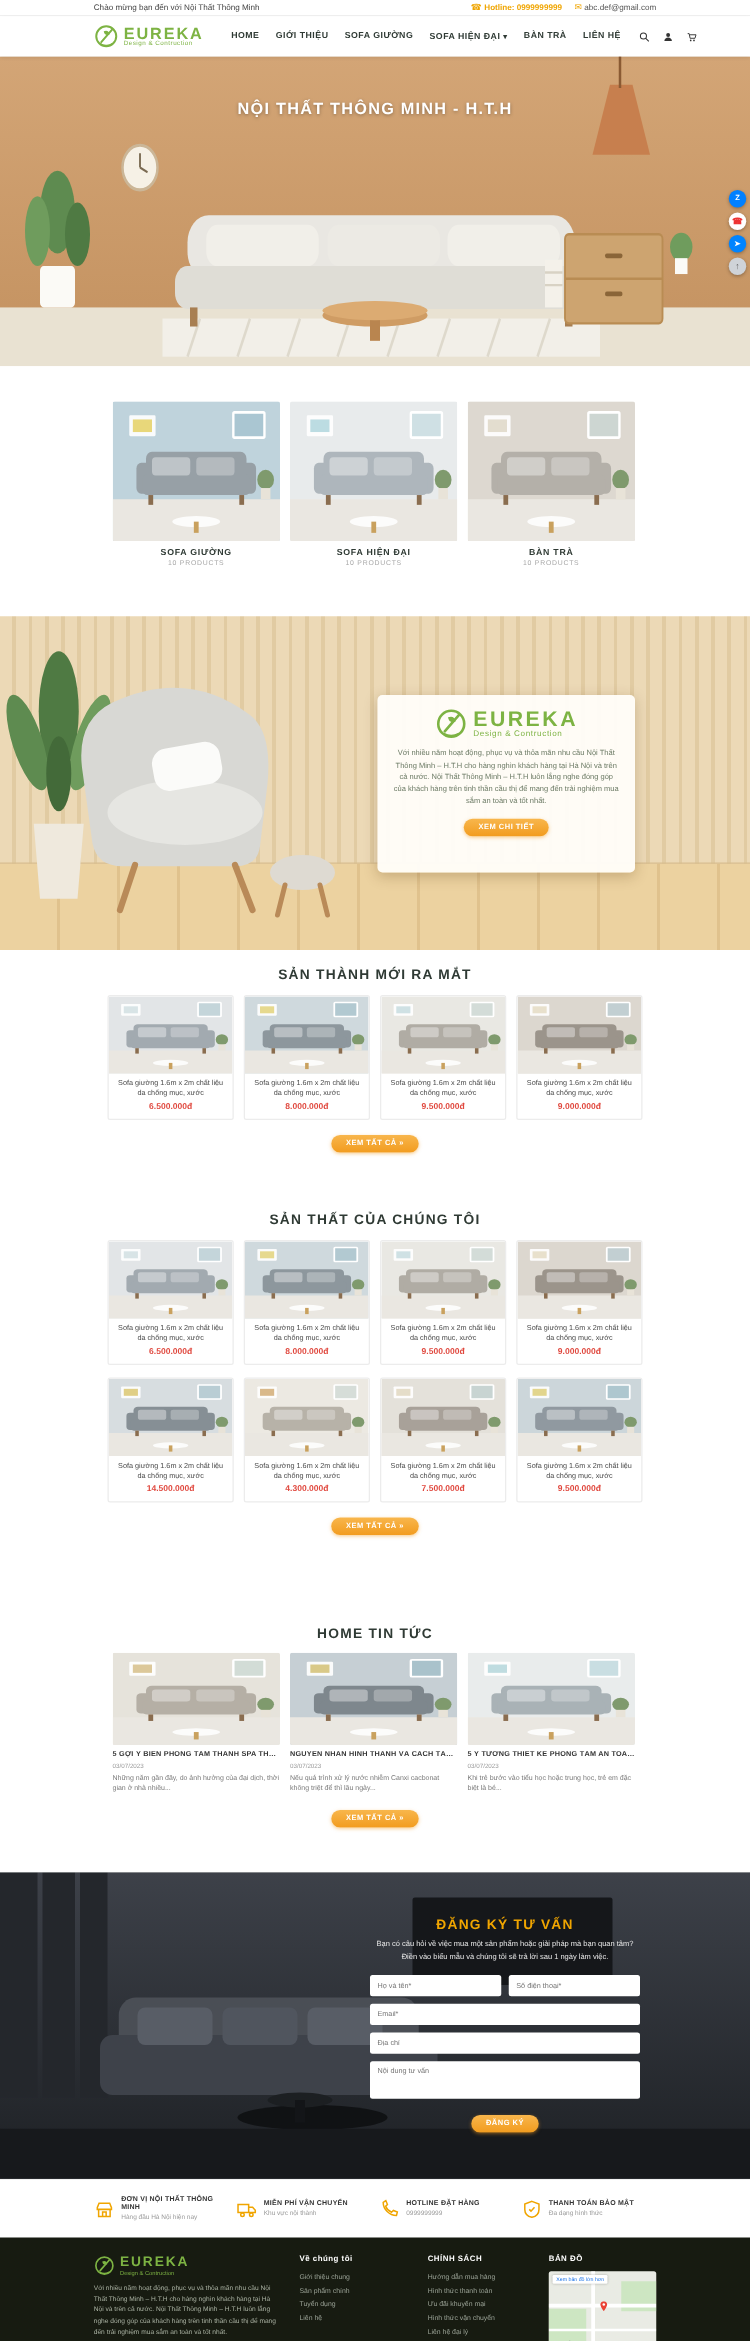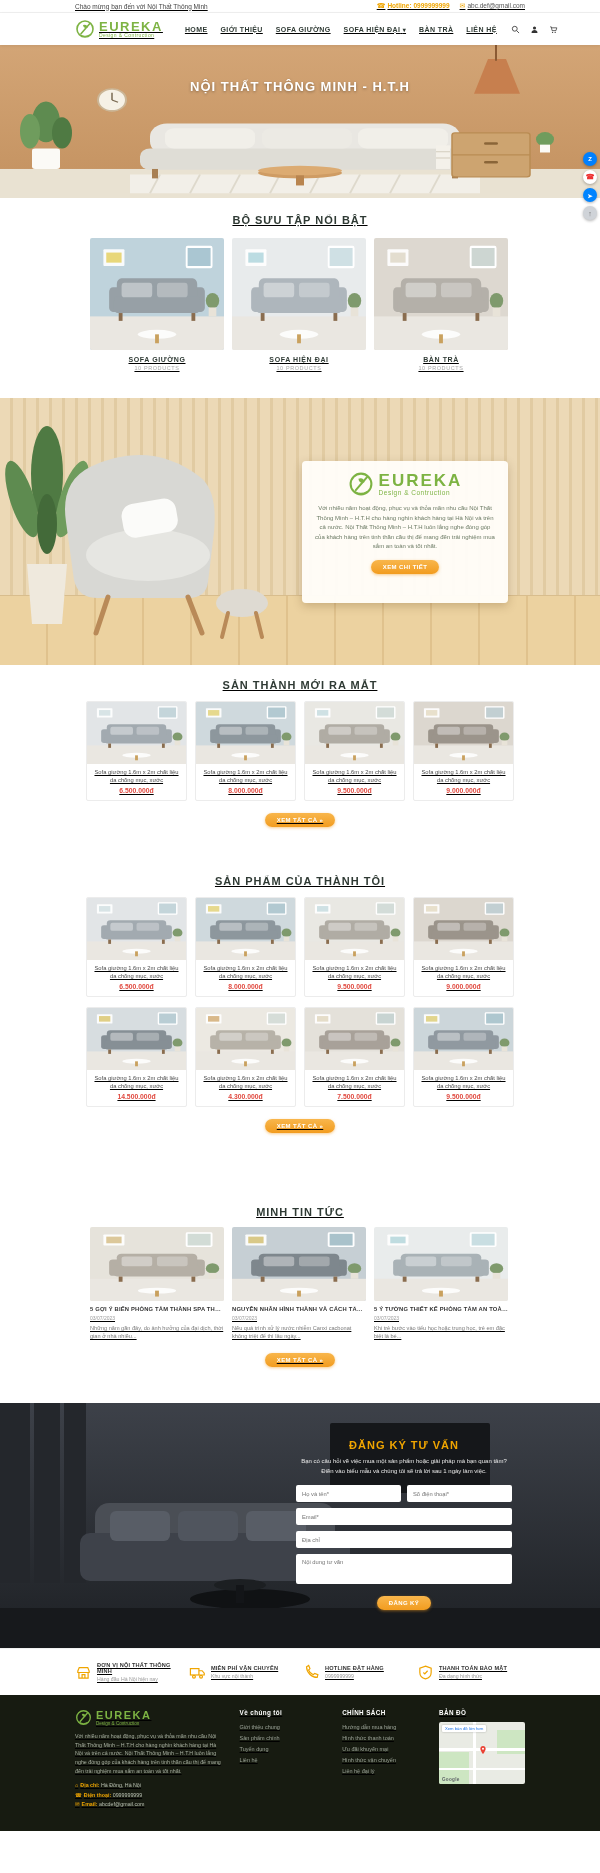--- a/index.html
+++ b/index.html
@@ -1,17 +1,17 @@
 <!DOCTYPE html>
 <html><head>
 <meta charset="utf-8">
 <style>
   * { margin:0; padding:0; box-sizing:border-box; }
   body { font-family:"Liberation Sans", sans-serif; background:#fff; }
-  .page { width:600px; height:1873px; position:relative; overflow:hidden; background:#fff; margin:0 auto;text-decoration:underline; }
+  .page { width:600px; height:1873px; position:relative; overflow:hidden; background:#fff; margin:0 auto; }
   .container { width:450px; margin:0 auto; position:relative; }
 
   
   .topbar { height:13px; background:#fff; border-bottom:1px solid #f0f0f0; }
   .topbar .container { display:flex; justify-content:space-between; align-items:center; height:100%; font-size:6.5px; color:#444; }
   .topbar-right { display:flex; gap:10px; align-items:center; }
   .hotline { color:#f0a500; font-weight:bold; }
   .top-ic { color:#f0a500; font-size:7px; margin-right:2px; }
   .top-mail { color:#555; }
 
@@ -23,21 +23,21 @@
   .logo-texts { line-height:1; }
   .logo-title { font-size:13px; font-weight:bold; color:#7db343; letter-spacing:1.5px; }
   .logo-sub { font-size:5px; color:#7db343; letter-spacing:.4px; }
   .menu { display:flex; gap:13px; margin-left:8px; flex:1; }
   .menu-item { font-size:7px; font-weight:bold; color:#2f3a34; letter-spacing:.4px; cursor:pointer; white-space:nowrap; }
   .caret { font-size:6px; color:#2f3a34; }
   .nav-icons { display:flex; gap:10px; align-items:center; }
   .nav-icons svg { width:9px; height:9px; display:block; }
 
   
-  .hero { height:153px; position:relative; overflow:hidden; }
+  .hero { height:248px; position:relative; overflow:hidden; }
   .hero svg.scene { position:absolute; inset:0; width:100%; height:100%; display:block; }
   .hero-copy { position:absolute; top:34px; left:0; right:0; text-align:center; z-index:2; }
   .hero-title { font-size:13px; font-weight:bold; color:#fff; letter-spacing:1px; text-shadow:0 1px 3px rgba(0,0,0,.35); }
   .hero-sub { font-size:8.5px; color:#f7efe4; margin-top:5px; text-shadow:0 1px 2px rgba(0,0,0,.3); }
 
   
   .floats { position:absolute; right:3px; top:152px; display:flex; flex-direction:column; gap:4px; z-index:50; }
   .fbtn { width:14px; height:14px; border-radius:50%; display:flex; align-items:center; justify-content:center; font-size:7px; font-weight:bold; box-shadow:0 1px 3px rgba(0,0,0,.3); cursor:pointer; }
   .f-zalo { background:#0180ff; color:#fff; font-size:6px; }
   .f-phone { background:#fff; color:#e33; }
@@ -273,21 +273,20 @@
   </div>
 
   <div class="floats">
     <div class="fbtn f-zalo">Z</div>
     <div class="fbtn f-phone">☎</div>
     <div class="fbtn f-msg">➤</div>
     <div class="fbtn f-top">↑</div>
   </div>
 
   <div class="collections">
-    <div class="sec-heading">BỘ SƯU TẬP NỔI BẬT</div>
     <div class="col-row">
       <div class="col-card">
         <div class="col-img" style="--wall:#bfd3dc;--sofa:#97a0a6;--win:#aac6d2;--art:#e8d77a">
             <svg>
               <use href="#sofa-scene"></use>
             </svg>
           </div>
         <div class="col-name">SOFA GIƯỜNG</div>
         <div class="col-count">10 PRODUCTS</div>
       </div>
@@ -388,21 +387,21 @@
             </svg>
           </div>
         <div class="prod-name">Sofa giường 1.6m x 2m chất liệu da chống mục, xước</div>
         <div class="prod-price">9.000.000đ</div>
       </div>
     </div>
     <button class="pill-btn btn-gap">XEM TẤT CẢ »</button>
   </div>
 
   <div class="products-our">
-    <div class="sec-heading">SẢN PHẨM CỦA THÀNH TÔI</div>
+    <div class="sec-heading">SẢN THẤT CỦA CHÚNG TÔI</div>
     <div class="prod-row">
       <div class="prod-card">
         <div class="prod-img" style="--wall:#e2e5e7;--sofa:#a2aab0;--win:#c4d5da;--art:#d8e4e6">
             <svg>
               <use href="#sofa-scene"></use>
             </svg>
           </div>
         <div class="prod-name">Sofa giường 1.6m x 2m chất liệu da chống mục, xước</div>
         <div class="prod-price">6.500.000đ</div>
       </div>
@@ -469,21 +468,21 @@
             </svg>
           </div>
         <div class="prod-name">Sofa giường 1.6m x 2m chất liệu da chống mục, xước</div>
         <div class="prod-price">9.500.000đ</div>
       </div>
     </div>
     <button class="pill-btn btn-gap">XEM TẤT CẢ »</button>
   </div>
 
   <div class="blog">
-    <div class="sec-heading">MINH TIN TỨC</div>
+    <div class="sec-heading">HOME TIN TỨC</div>
     <div class="blog-row">
       <div class="blog-card">
         <div class="blog-img" style="--wall:#e6e3db;--sofa:#b5afa5;--win:#d2dcd6;--art:#dcc89a">
             <svg>
               <use href="#sofa-scene"></use>
             </svg>
           </div>
         <div class="blog-title">5 GỢI Ý BIẾN PHÒNG TẮM THÀNH SPA THƯ GIÃN</div>
         <div class="blog-date">03/07/2023</div>
         <div class="blog-excerpt">Những năm gần đây, do ảnh hưởng của đại dịch, thời gian ở nhà nhiều...</div>

